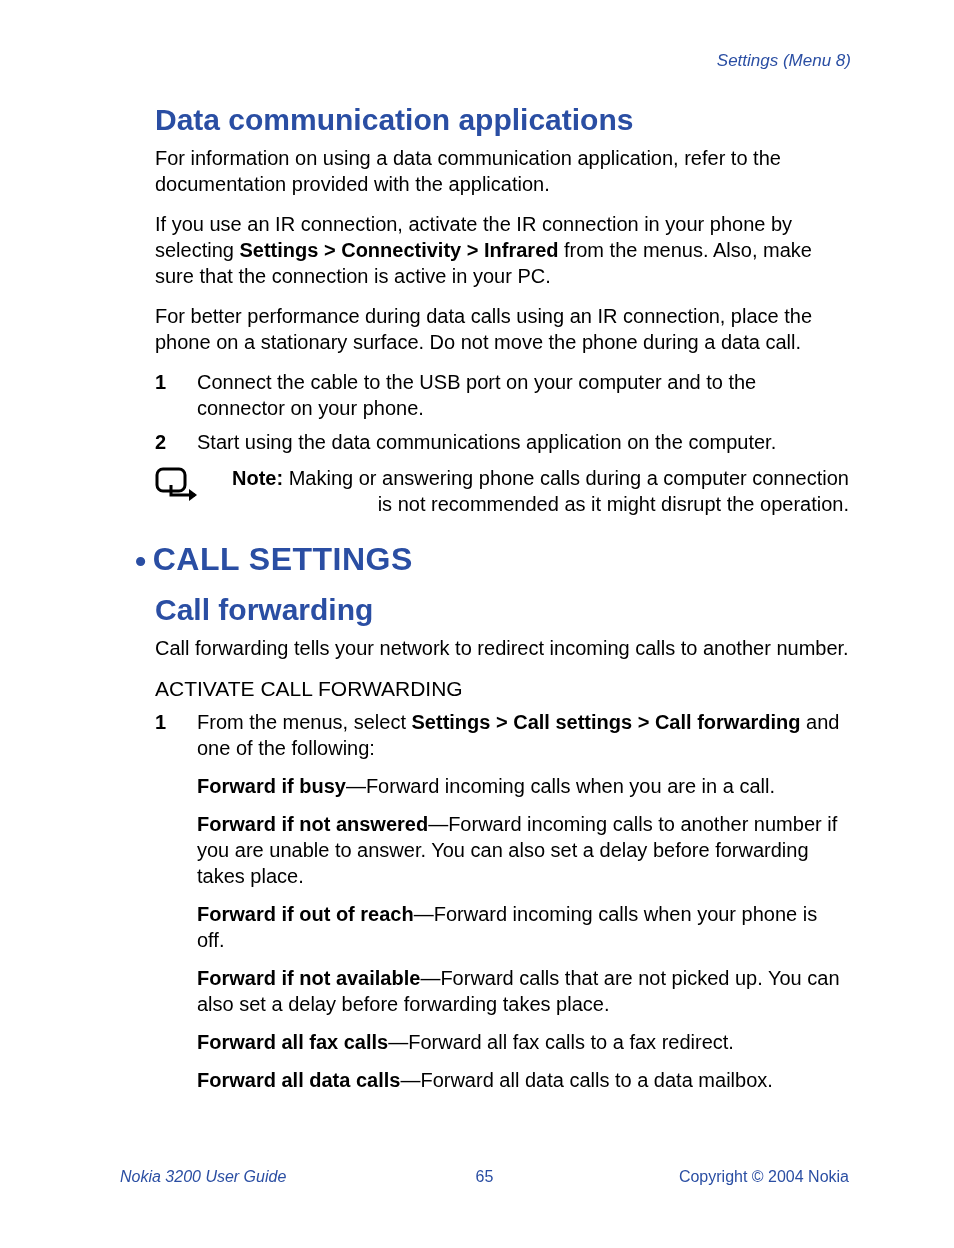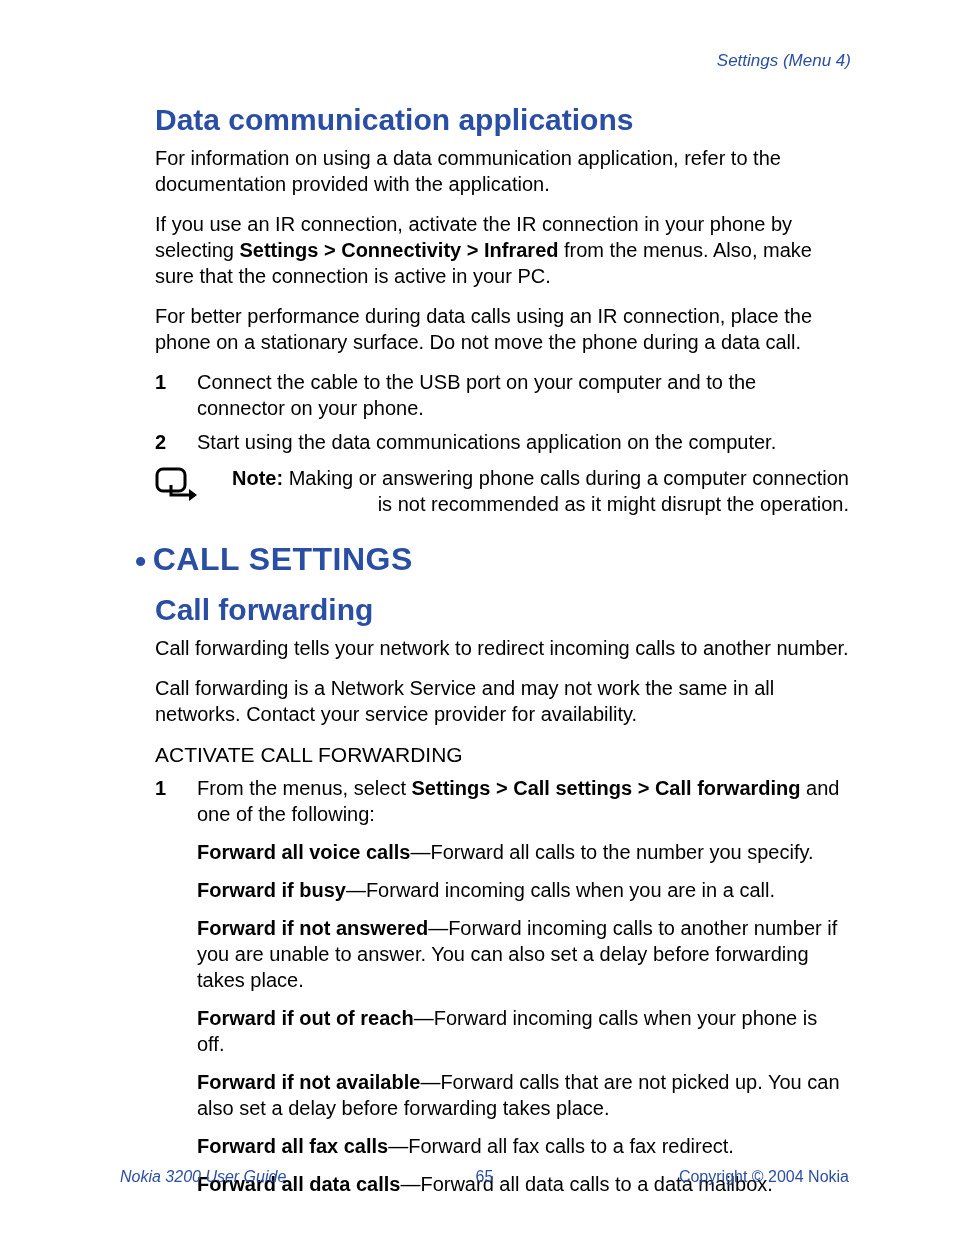--- a/index.html
+++ b/index.html
@@ -106,21 +106,21 @@
     position: absolute;
     left: 0; right: 0;
     text-align: center;
   }
   .footer .right { text-align: right; }
 </style>
 </head>
 <body>
 
 <div class="page">
-  <div class="header-right">Settings (Menu 4)</div>
+  <div class="header-right">Settings (Menu 8)</div>
 
   <h2 class="section-h">Data communication applications</h2>
   <p>For information on using a data communication application, refer to the documentation provided with the application.</p>
   <p>
     <span>If you use an IR connection, activate the IR connection in your phone by selecting </span><span class="bold">Settings &gt; Connectivity &gt; Infrared</span><span> from the menus. Also, make sure that the connection is active in your PC.</span>
   </p>
   <p>For better performance during data calls using an IR connection, place the phone on a stationary surface. Do not move the phone during a data call.</p>
 
   <ol class="numlist">
     <li>
@@ -145,31 +145,29 @@
       <span class="bold">Note:</span><span> Making or answering phone calls during a computer connection is not recommended as it might disrupt the operation.</span>
     </span>
   </div>
 
   <h1 class="main-h">
     <span class="bullet">•</span><span>CALL SETTINGS</span>
   </h1>
 
   <h2 class="section-h">Call forwarding</h2>
   <p>Call forwarding tells your network to redirect incoming calls to another number.</p>
-  <p>Call forwarding is a Network Service and may not work the same in all networks. Contact your service provider for availability.</p>
 
   <h3 class="sub-h">ACTIVATE CALL FORWARDING</h3>
 
   <ol class="numlist">
     <li>
       <span class="num">1</span>
       <span class="li-body">
         <span>From the menus, select </span><span class="bold">Settings &gt; Call settings &gt; Call forwarding</span><span> and one of the following:</span>
 
-        <div class="fwd-item"><span class="bold">Forward all voice calls</span><span>—Forward all calls to the number you specify.</span></div>
         <div class="fwd-item"><span class="bold">Forward if busy</span><span>—Forward incoming calls when you are in a call.</span></div>
         <div class="fwd-item"><span class="bold">Forward if not answered</span><span>—Forward incoming calls to another number if you are unable to answer. You can also set a delay before forwarding takes place.</span></div>
         <div class="fwd-item"><span class="bold">Forward if out of reach</span><span>—Forward incoming calls when your phone is off.</span></div>
         <div class="fwd-item"><span class="bold">Forward if not available</span><span>—Forward calls that are not picked up. You can also set a delay before forwarding takes place.</span></div>
         <div class="fwd-item"><span class="bold">Forward all fax calls</span><span>—Forward all fax calls to a fax redirect.</span></div>
         <div class="fwd-item"><span class="bold">Forward all data calls</span><span>—Forward all data calls to a data mailbox.</span></div>
         
       </span>
     </li>
 

